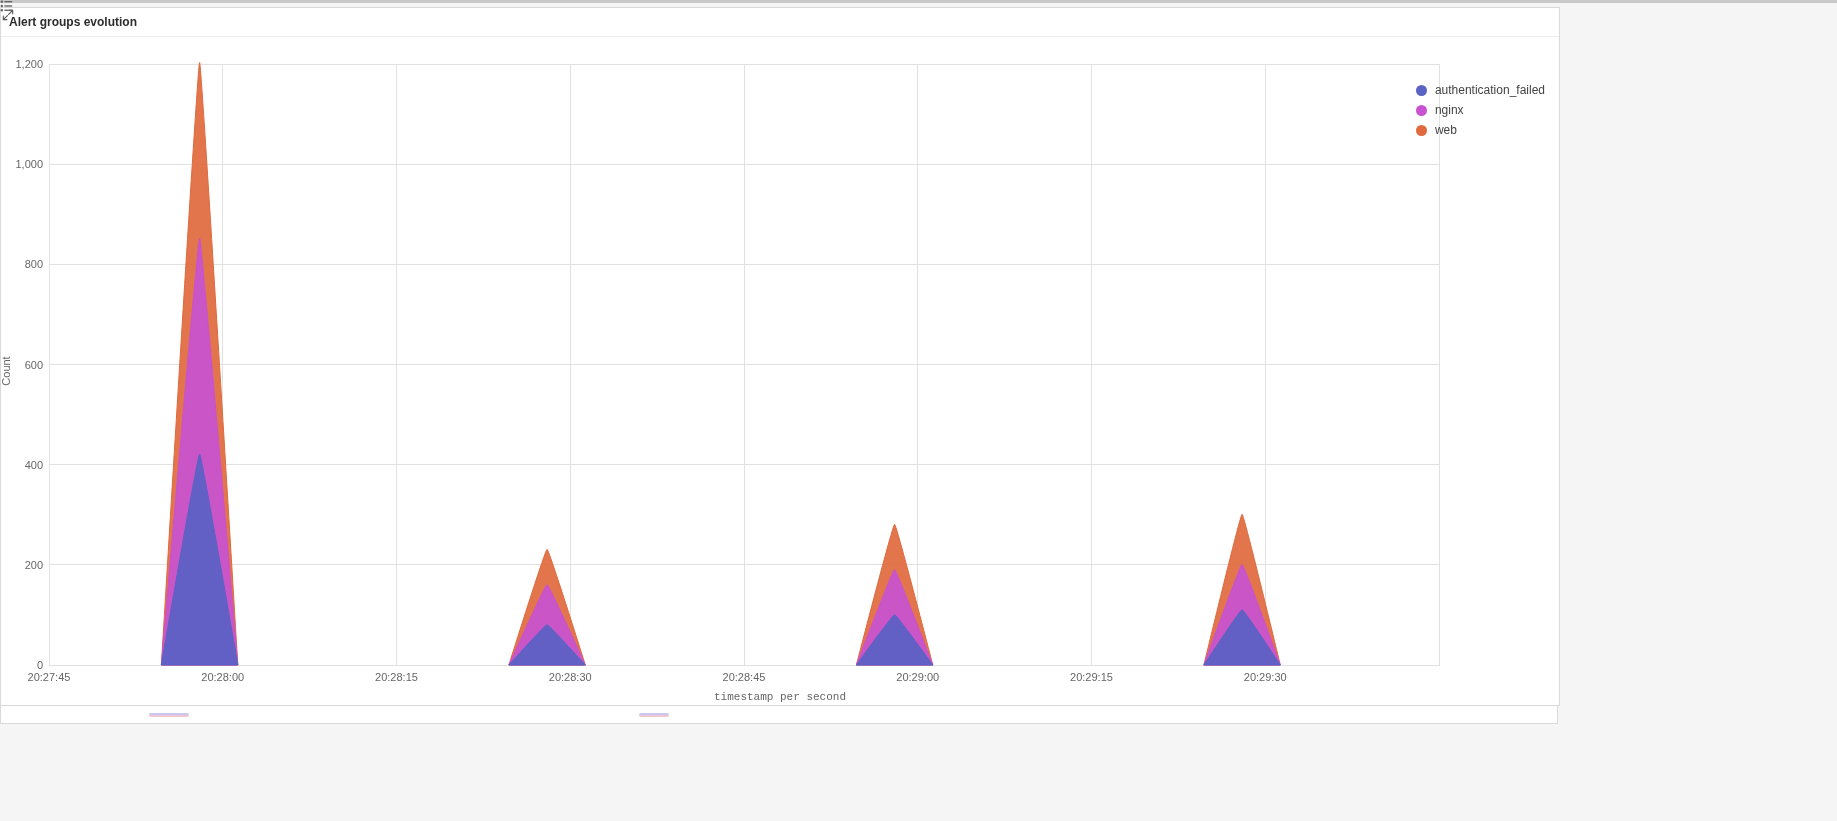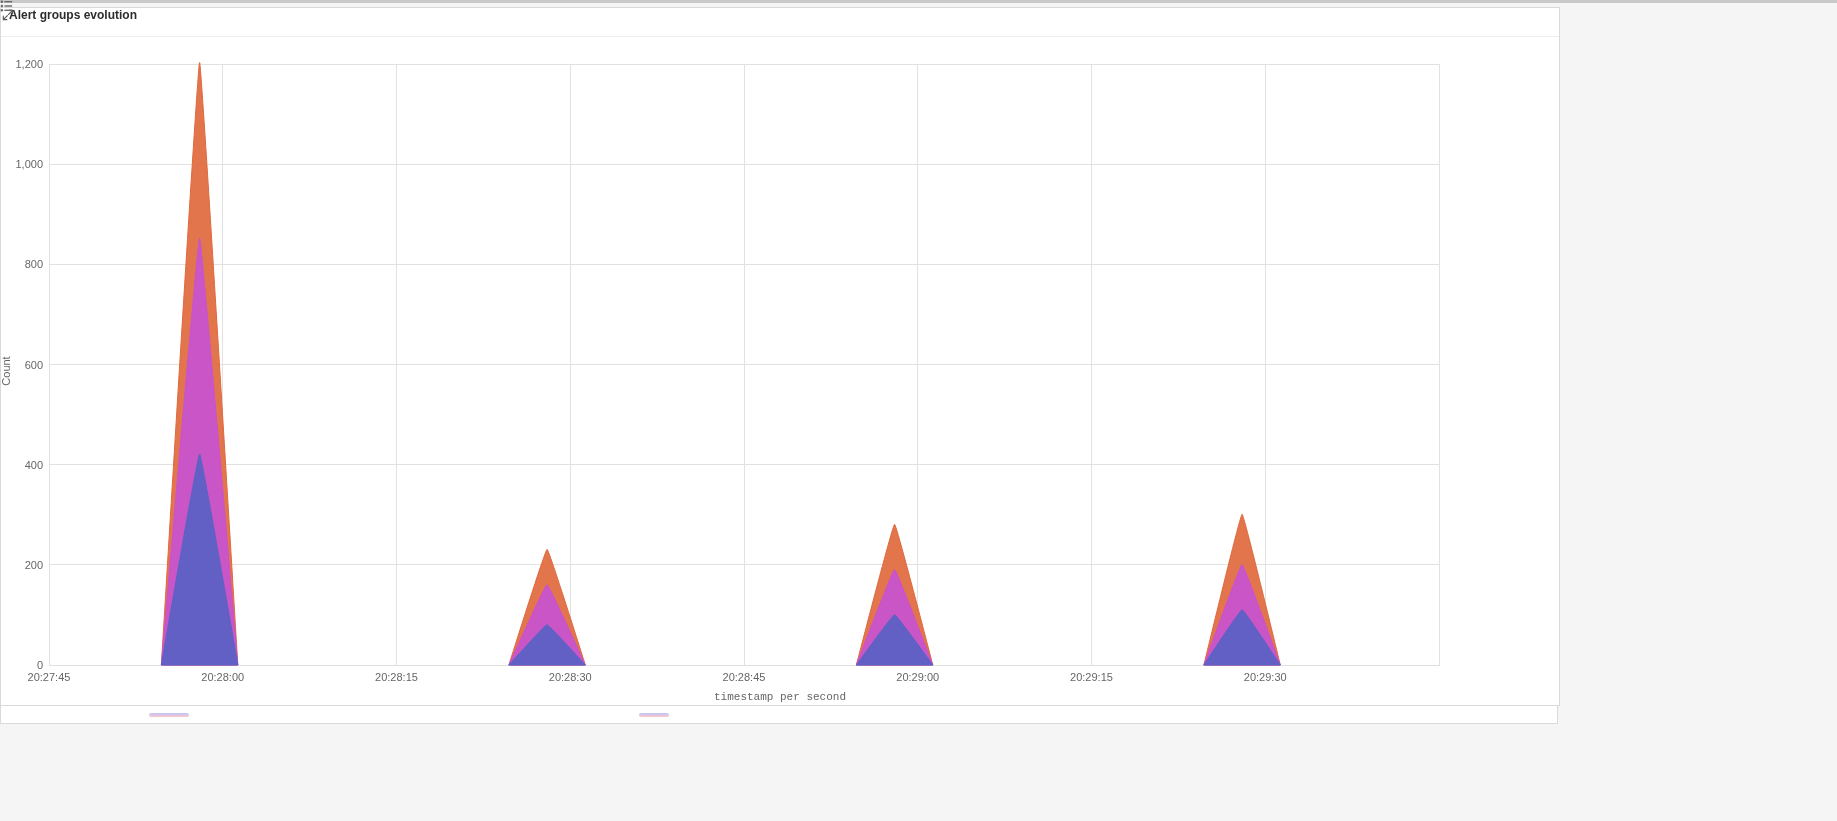--- a/index.html
+++ b/index.html
@@ -1,17 +1,17 @@
 <!DOCTYPE html>
 <html><head>
 <meta charset="utf-8">
 <style>
   html,body{margin:0;padding:0;font-family:"Helvetica Neue",Arial,sans-serif;background:#f5f5f5;color:#343434;}
   .panel{width:1558px;height:697px;background:#fff;border:1px solid #d9d9d9;margin:4px 0 0 0;position:relative;}
-  .panel-header{display:flex;align-items:flex-start;justify-content:space-between;height:28px;padding:0 6px 0 8px;border-bottom:1px solid #eee;}
+  .panel-header{display:flex;align-items:center;justify-content:space-between;height:28px;padding:0 6px 0 8px;border-bottom:1px solid #eee;}
   .panel-title{font-size:12px;font-weight:700;color:#2d2d2d;}
   .expand-btn{width:20px;height:20px;display:flex;align-items:center;justify-content:center;color:#666;cursor:pointer;border-radius:3px;}
   .chart-wrap{position:absolute;left:0;right:0;top:28px;bottom:0;}
   .y-axis-label{position:absolute;left:2px;top:50%;transform:translate(-40%,-50%) rotate(-90deg);font-size:11px;color:#666;}
   .x-axis-label{position:absolute;bottom:2px;left:50%;transform:translateX(-50%);font-size:11px;color:#666;font-family:Liberation Mono, monospace;}
   svg{position:absolute;inset:0;}
   .grid line{stroke:#e1e1e1;stroke-width:1;shape-rendering:crispEdges;}
   .domain{stroke:#e1e1e1;stroke-width:1;shape-rendering:crispEdges;}
   .legend{position:absolute;right:14px;top:44px;font-size:12px;color:#444;}
   .legend-item{display:flex;align-items:center;gap:8px;height:20px;cursor:pointer;}
@@ -75,20 +75,34 @@
           <line x1="1090.5" x2="1090.5" y1="28" y2="629"></line>
           <text x="1090.5" y="645" text-anchor="middle" class="tick" font-size="11" fill="#666" font-family="Arial">20:29:15</text>
           <line x1="1264.25" x2="1264.25" y1="28" y2="629"></line>
           <text x="1264.25" y="645" text-anchor="middle" class="tick" font-size="11" fill="#666" font-family="Arial">20:29:30</text>
         </g>
         <rect x="48" y="28" width="1390" height="601" fill="none" class="domain"></rect>
         <path d="M 160.35833333333332 629 Q 198.58333333333334 -2.0500000000000007 198.58333333333334 28 Q 198.58333333333334 -2.0500000000000007 236.80833333333334 629 Z M 507.8583333333334 629 Q 546.0833333333333 508.0487499999999 546.0833333333333 513.8083333333333 Q 546.0833333333333 508.0487499999999 584.3083333333333 629 Z M 855.3583333333333 629 Q 893.5833333333333 481.755 893.5833333333333 488.76666666666665 Q 893.5833333333333 481.755 931.8083333333334 629 Z M 1202.8583333333333 629 Q 1241.0833333333333 471.2375 1241.0833333333333 478.75 Q 1241.0833333333333 471.2375 1279.3083333333334 629 Z " fill="#e0693d" fill-opacity="0.92" stroke="#e0693d" stroke-width="1"></path>
         <path d="M 160.35833333333332 629 Q 198.58333333333334 182.00624999999997 198.58333333333334 203.29166666666663 Q 198.58333333333334 182.00624999999997 236.80833333333334 629 Z M 507.8583333333334 629 Q 546.0833333333333 544.86 546.0833333333333 548.8666666666667 Q 546.0833333333333 544.86 584.3083333333333 629 Z M 855.3583333333333 629 Q 893.5833333333333 529.08375 893.5833333333333 533.8416666666667 Q 893.5833333333333 529.08375 931.8083333333334 629 Z M 1202.8583333333333 629 Q 1241.0833333333333 523.825 1241.0833333333333 528.8333333333334 Q 1241.0833333333333 523.825 1279.3083333333334 629 Z " fill="#c852d1" fill-opacity="0.92" stroke="#c852d1" stroke-width="1"></path>
         <path d="M 160.35833333333332 629 Q 198.58333333333334 408.1325 198.58333333333334 418.65 Q 198.58333333333334 408.1325 236.80833333333334 629 Z M 507.8583333333334 629 Q 546.0833333333333 586.9300000000001 546.0833333333333 588.9333333333334 Q 546.0833333333333 586.9300000000001 584.3083333333333 629 Z M 855.3583333333333 629 Q 893.5833333333333 576.4124999999999 893.5833333333333 578.9166666666666 Q 893.5833333333333 576.4124999999999 931.8083333333334 629 Z M 1202.8583333333333 629 Q 1241.0833333333333 571.15375 1241.0833333333333 573.9083333333333 Q 1241.0833333333333 571.15375 1279.3083333333334 629 Z " fill="#5a62c4" fill-opacity="0.92" stroke="#5a62c4" stroke-width="1"></path>
       </svg>
+    <div class="legend" id="legend">
+        <div class="legend-item">
+          <span class="legend-swatch" style="background: rgb(90, 98, 196);"></span>
+          <span>authentication_failed</span>
+        </div>
+        <div class="legend-item">
+          <span class="legend-swatch" style="background: rgb(200, 82, 209);"></span>
+          <span>nginx</span>
+        </div>
+        <div class="legend-item">
+          <span class="legend-swatch" style="background: rgb(224, 105, 61);"></span>
+          <span>web</span>
+        </div>
+      </div>
   </div>
 
 </div>
 
 <div class="bottom-strip">
   <span class="legend-toggle" title="Toggle legend">
     <svg width="14" height="12" viewBox="0 0 16 14">
       <circle cx="2" cy="2" r="1.4" fill="#666"></circle>
         <rect x="5" y="1.2" width="9" height="1.6" fill="#666"></rect>
       <circle cx="2" cy="7" r="1.4" fill="#666"></circle>

